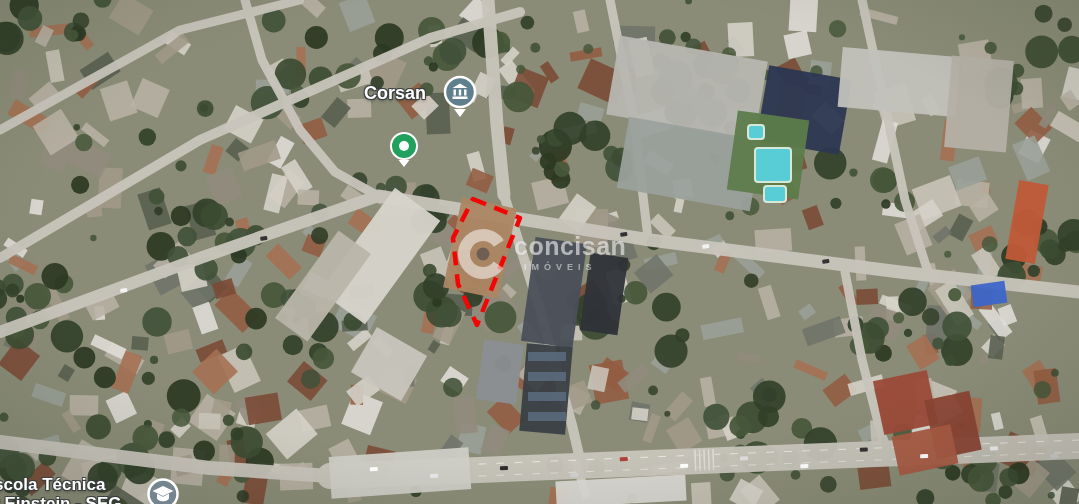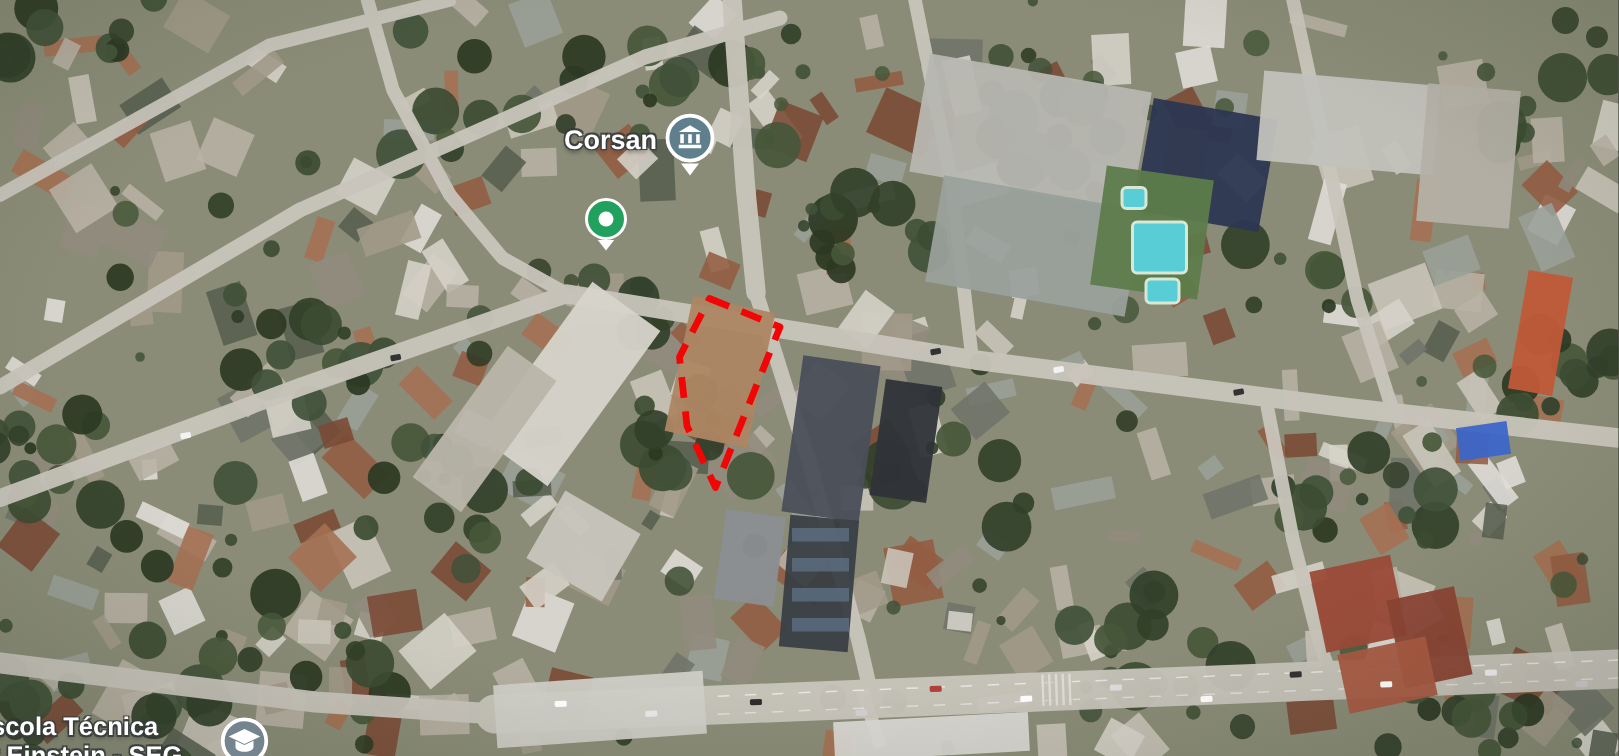--- a/index.html
+++ b/index.html
@@ -18,21 +18,21 @@
     text-shadow:-1px -1px 0 rgba(55,60,60,.85),1px -1px 0 rgba(55,60,60,.85),
                 -1px 1px 0 rgba(55,60,60,.85),1px 1px 0 rgba(55,60,60,.85),
                 0 2px 3px rgba(40,45,45,.6);
   }
   .lbl-green{
     color:#58bb7d;font-size:18px;
     text-shadow:-1px -1px 0 rgba(255,255,255,.75),1px -1px 0 rgba(255,255,255,.75),
                 -1px 1px 0 rgba(255,255,255,.75),1px 1px 0 rgba(255,255,255,.75),
                 0 1px 2px rgba(0,40,20,.35);
   }
-  .corsan-label{left:376px;top:84px;}
+  .corsan-label{left:364px;top:84px;}
   .crosslife-label{left:236px;top:134px;}
   .school-label{left:-6px;top:476px;font-size:17px;}
   .school-label .l2{display:block;margin-top:1px;}
 
   .marker{position:absolute;}
 
   
   .watermark{position:absolute;left:455px;top:226px;width:220px;height:55px;
     display:flex;align-items:flex-start;pointer-events:none;}
   .wm-logo{flex:0 0 auto;}
@@ -782,14 +782,24 @@
     <svg width="34" height="34" viewBox="0 0 34 34">
       <circle cx="17" cy="17" r="14.5" fill="#74858f" stroke="#fff" stroke-width="2.5"></circle>
       <path fill="#fff" d="M17 9L6.5 14 17 19l10.5-5z M11 16.8V21c0 1.8 2.8 3.2 6 3.2s6-1.4 6-3.2v-4.2l-6 2.9z"></path>
     </svg>
   </div>
   <div class="map-label lbl-white school-label">
     <span class="l1">scola Técnica</span>
     <span class="l2">t Einstein - SEG</span>
   </div>
 
+  <div class="watermark">
+    <svg class="wm-logo" width="56" height="56" viewBox="0 0 56 56">
+      <circle cx="28" cy="28" r="19" fill="none" stroke="rgba(255,255,255,0.52)" stroke-width="12" stroke-dasharray="96 24" transform="rotate(35 28 28)"></circle>
+      <circle cx="28" cy="28" r="6.5" fill="rgba(70,70,70,0.6)"></circle>
+    </svg>
+    <div class="wm-text">
+      <div class="wm-brand">concisan</div>
+      <div class="wm-sub">IMÓVEIS</div>
+    </div>
+  </div>
 
 </div>
 
 </body></html>

